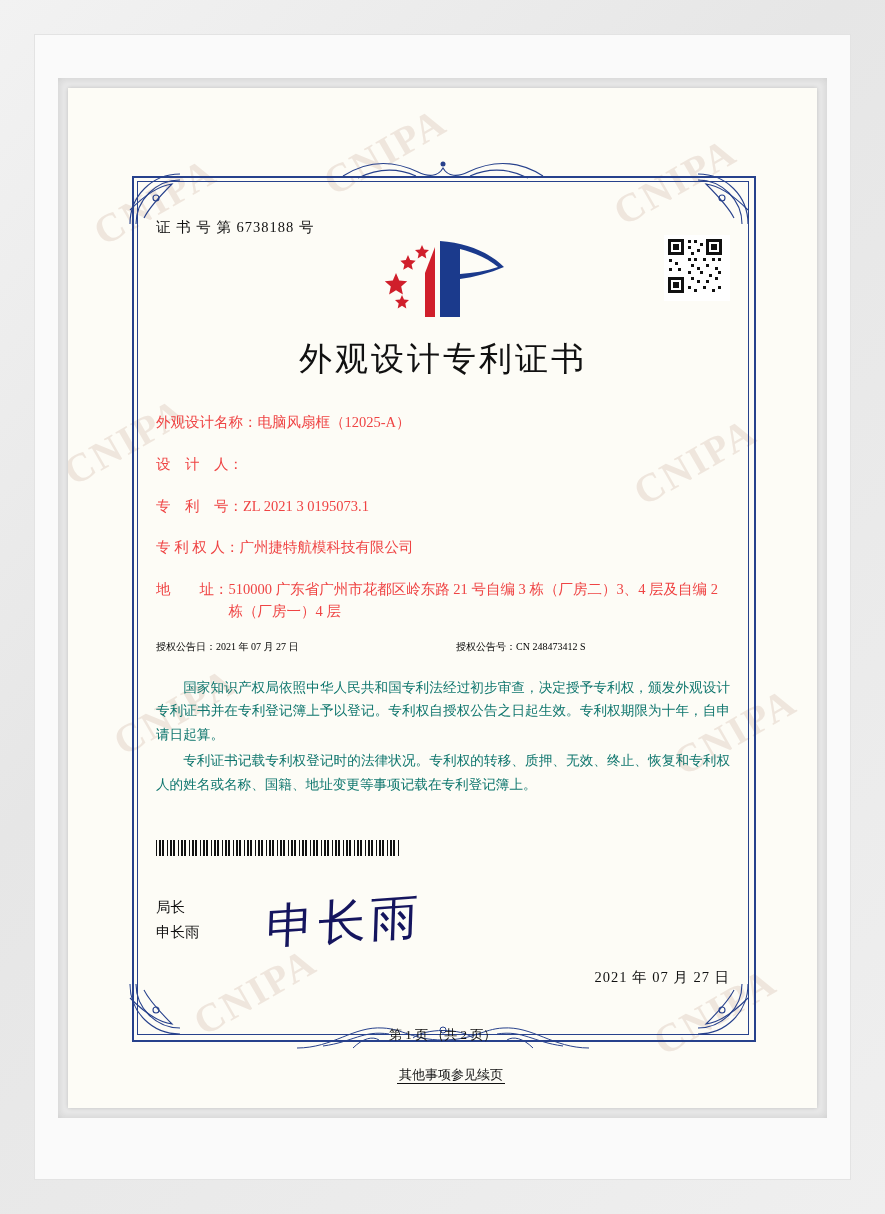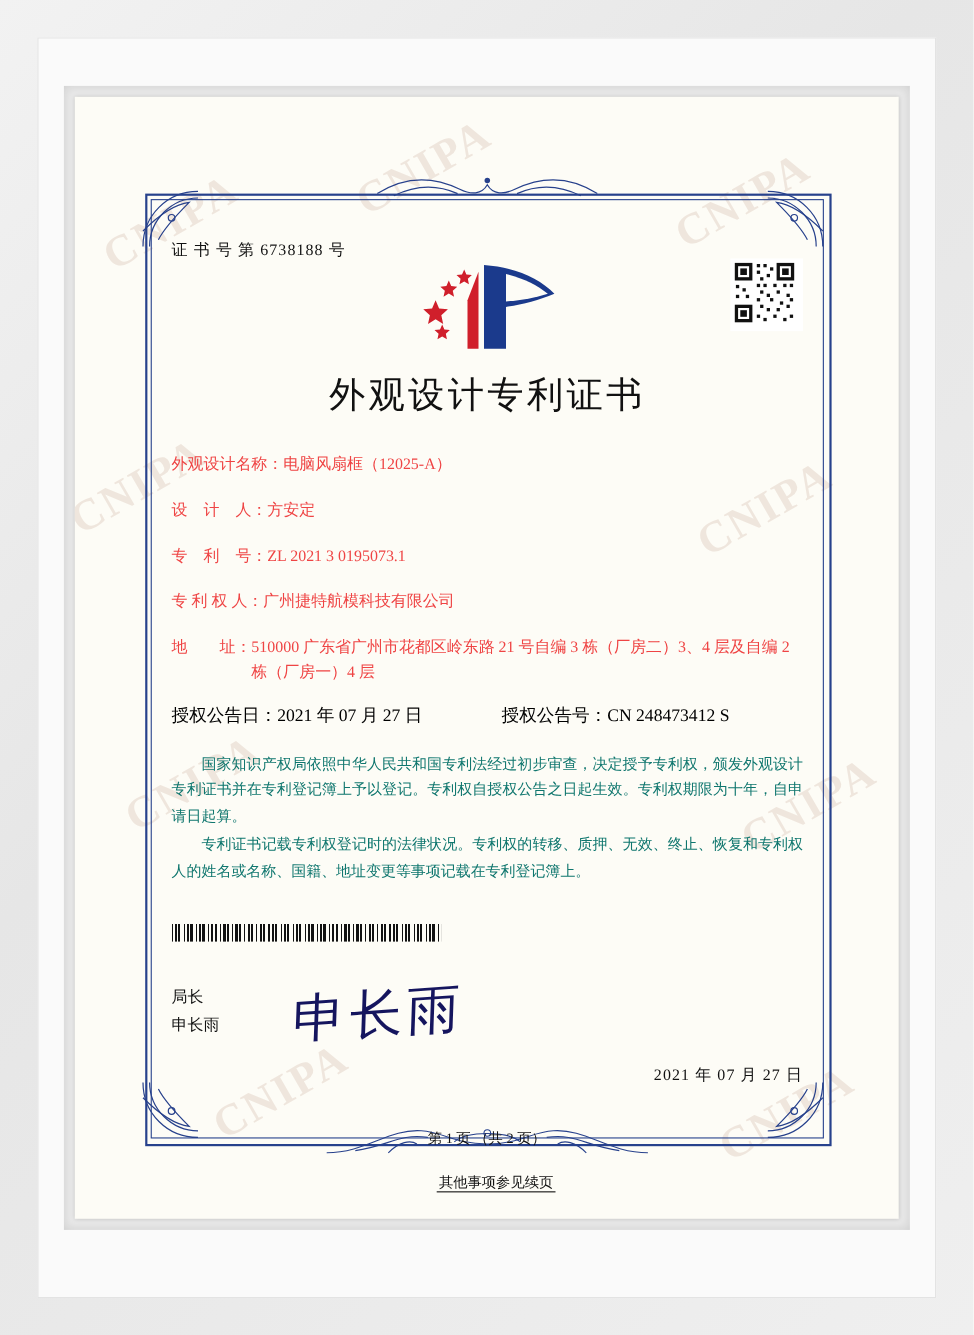--- a/index.html
+++ b/index.html
@@ -87,21 +87,21 @@
     letter-spacing:3px;margin:6px 0 30px 0;
     font-family:"Liberation Serif","DejaVu Serif",serif;
   }
   .field{
     font-size:14.5px;color:#ef4444;margin:0 0 20px 0;line-height:1.5;
     display:flex;
   }
   .field .lab{white-space:pre;flex:0 0 auto;}
   .field .val{flex:1 1 auto;}
   .field.tight{margin-bottom:17px;}
-  .two-col{display:flex;margin-bottom:22px;font-size:16px;align-items:center;}
+  .two-col{display:flex;margin-bottom:22px;font-size:10px;align-items:center;}
   .two-col .c1{width:300px;}
   .two-col .c2{flex:1;}
   .para{
     font-size:13.6px;line-height:1.75;color:#0f766e;text-align:justify;
     text-indent:2em;margin:0 0 2px 0;
   }
   
   .barcode{
     position:absolute;left:88px;top:752px;width:245px;height:16px;
     background:repeating-linear-gradient(90deg,
@@ -284,21 +284,20 @@
 
       <div class="title">外观设计专利证书</div>
 
       <div class="field">
         <span class="lab">外观设计名称：</span>
         <span class="val">电脑风扇框（12025-A）</span>
       </div>
 
       <div class="field">
         <span class="lab">设    计    人：</span>
-        <span class="val">方安定</span>
       </div>
 
       <div class="field">
         <span class="lab">专    利    号：</span>
         <span class="val">ZL 2021 3 0195073.1</span>
       </div>
 
 
       <div class="field">
         <span class="lab">专 利 权 人：</span>

